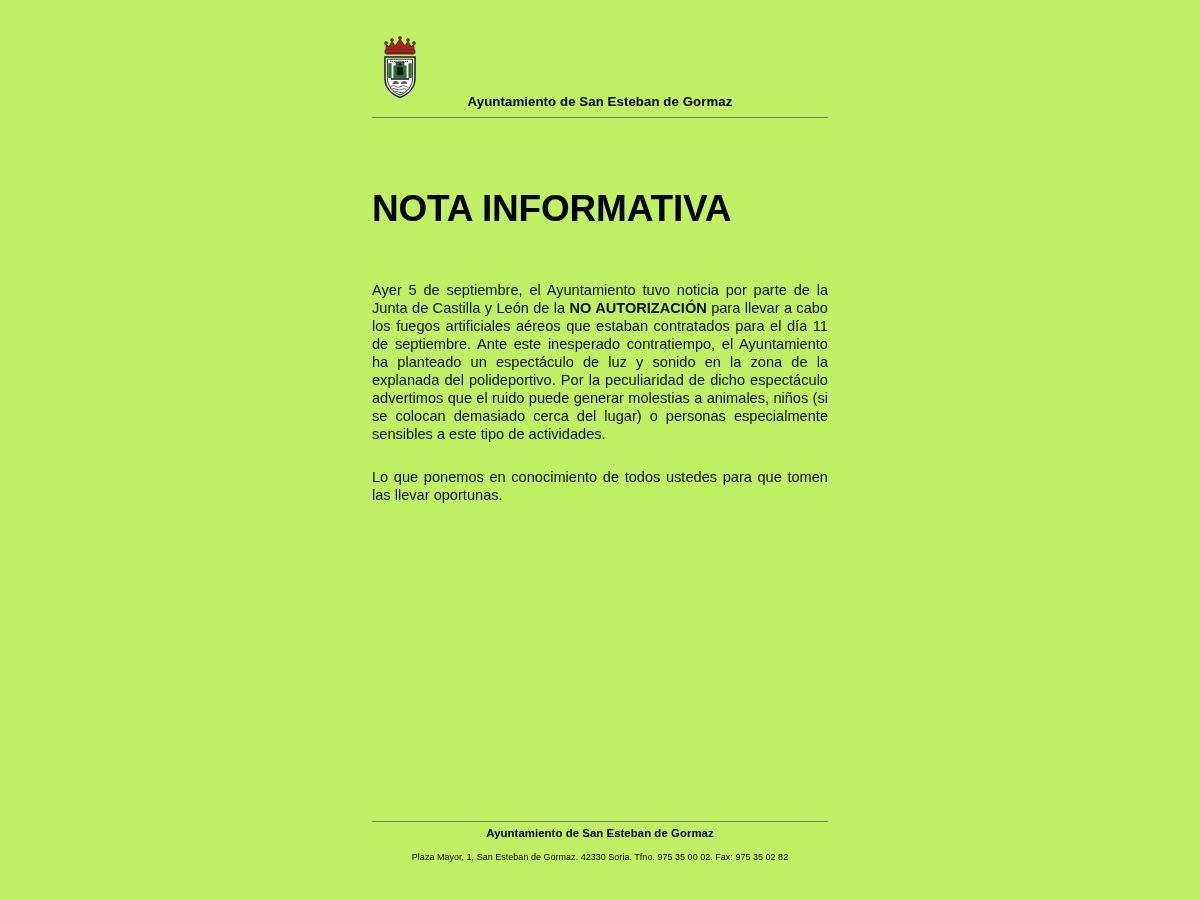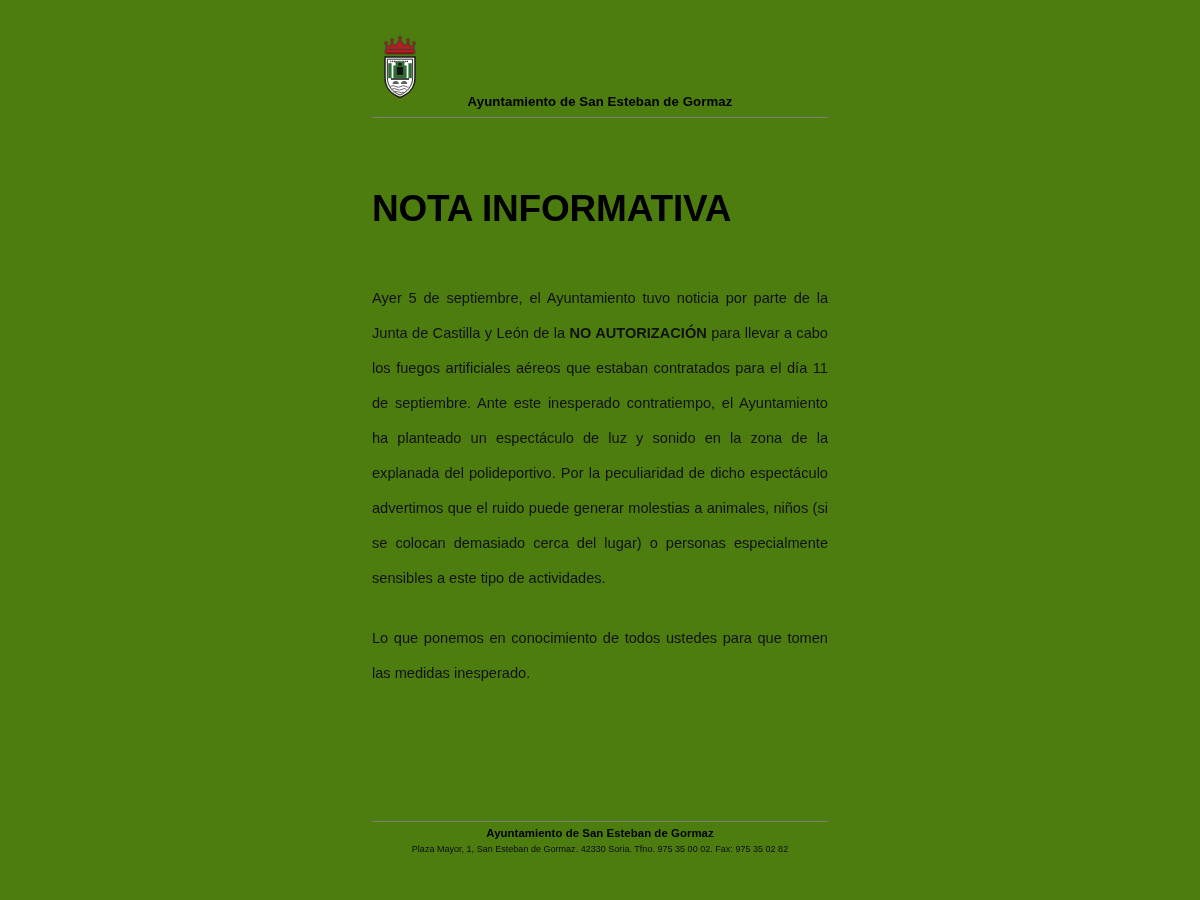--- a/index.html
+++ b/index.html
@@ -15,21 +15,21 @@
     overflow: hidden;
     font-family: "Liberation Sans", sans-serif;
     color: #000000;
     -webkit-font-smoothing: antialiased;
   }
 
   
   .page {
     position: absolute;
     inset: 0;
-    background: #4d7c0f;
+    background: #bef264;
   }
 
   
   .content-col {
     position: absolute;
     left: 372px;
     width: 456px;
   }
 
   
@@ -83,21 +83,21 @@
     line-height: 1.12;
     letter-spacing: -0.2px;
   }
 
   
   .body-block {
     top: 281px;
   }
   .para {
     font-size: 14.6px;
-    line-height: 35px;
+    line-height: 18px;
     text-align: justify;
     text-justify: inter-word;
     margin: 0;
     color: #111111;
   }
   .para + .para {
     margin-top: 25px;
   }
   .para b, .para strong {
     font-weight: bold;
@@ -108,21 +108,21 @@
     top: 826px;
     text-align: center;
   }
   .footer-org {
     font-size: 11.4px;
     font-weight: bold;
     line-height: 1.25;
     letter-spacing: 0.05px;
   }
   .footer-address {
-    margin-top: 4px;
+    margin-top: 12px;
     font-size: 9px;
     line-height: 1.25;
     letter-spacing: 0.02px;
     color: #0d0d0d;
   }
 </style>
 </head>
 <body>
 
 <div class="page">
@@ -192,21 +192,21 @@
   </div>
 
   <div class="rule rule-header"></div>
 
   <div class="content-col doc-title">NOTA INFORMATIVA</div>
 
   <div class="content-col body-block">
 
     <p class="para"><span>Ayer 5 de septiembre, el Ayuntamiento tuvo noticia por parte de la Junta de Castilla y León de la </span><b>NO AUTORIZACIÓN</b><span> para llevar a cabo los fuegos artificiales aéreos que estaban contratados para el día 11 de septiembre. Ante este inesperado contratiempo, el Ayuntamiento ha planteado un espectáculo de luz y sonido en la zona de la explanada del polideportivo. Por la peculiaridad de dicho espectáculo advertimos que el ruido puede generar molestias a animales, niños (si se colocan demasiado cerca del lugar) o personas especialmente sensibles a este tipo de actividades.</span></p>
 
-    <p class="para">Lo que ponemos en conocimiento de todos ustedes para que tomen las medidas inesperado.</p>
+    <p class="para">Lo que ponemos en conocimiento de todos ustedes para que tomen las llevar oportunas.</p>
   </div>
 
   <div class="rule rule-footer"></div>
 
   <div class="content-col footer">
     <div class="footer-org">Ayuntamiento de San Esteban de Gormaz</div>
     <div class="footer-address">Plaza Mayor, 1, San Esteban de Gormaz. 42330 Soria. Tfno. 975 35 00 02. Fax: 975 35 02 82</div>
   </div>
 
 </div>

